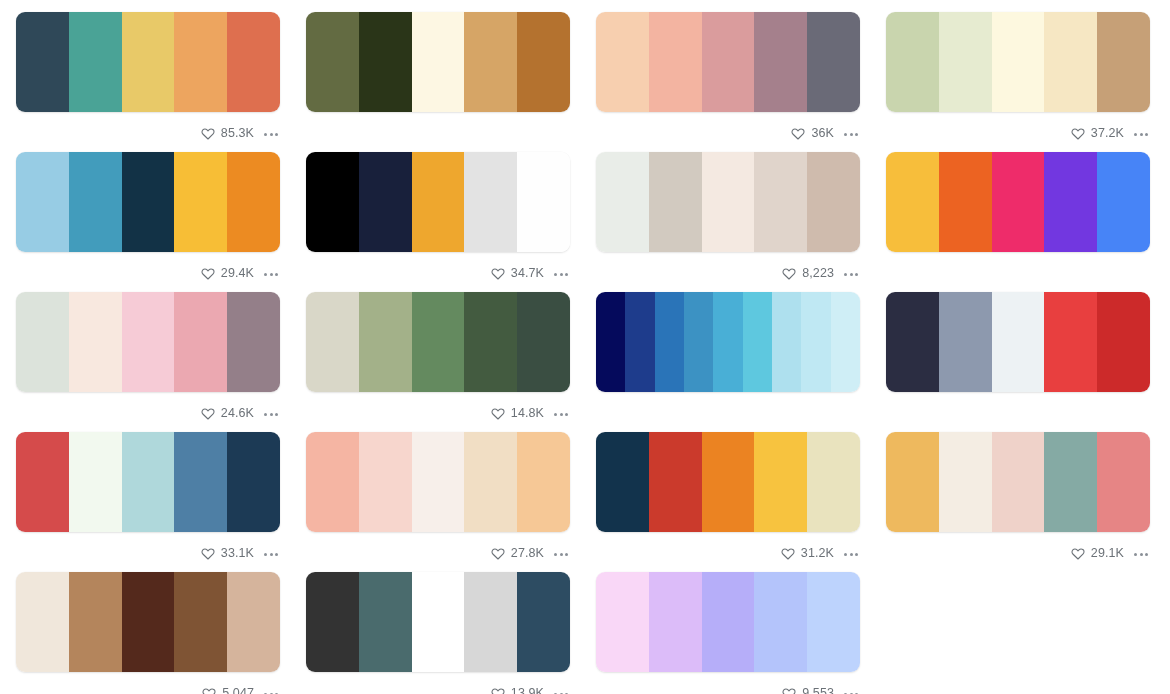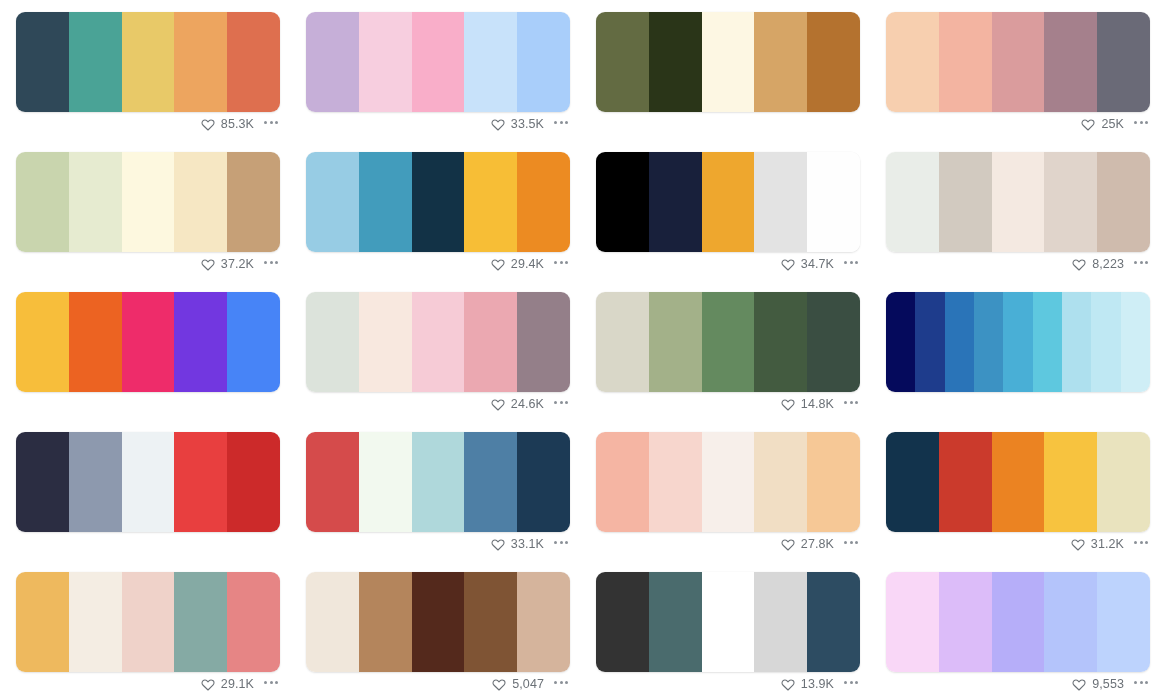--- a/index.html
+++ b/index.html
@@ -35,21 +35,21 @@
     overflow: hidden;
     box-shadow: 0 1px 2px rgba(0,0,0,0.10), 0 0 0 0.5px rgba(0,0,0,0.025);
     cursor: pointer;
   }
   .swatch {
     flex: 1 1 0;
     height: 100%;
   }
   .card-meta {
     display: flex;
-    align-items: flex-start;
+    align-items: flex-end;
     justify-content: flex-end;
     width: 264px;
     height: 28px;
     gap: 7px;
     padding-top: 5px;
   }
   .like-group {
     display: flex;
     align-items: center;
     gap: 6px;
@@ -107,44 +107,20 @@
         </div>
         <div class="more-menu">
           <span class="more-dot"></span>
           <span class="more-dot"></span>
           <span class="more-dot"></span>
         </div>
       </div>
     </div>
     <div class="palette-card">
       <div class="swatch-strip">
-        <div class="swatch" style="background: rgb(198, 175, 216);"></div>
-        <div class="swatch" style="background: rgb(247, 206, 223);"></div>
-        <div class="swatch" style="background: rgb(249, 174, 201);"></div>
-        <div class="swatch" style="background: rgb(200, 226, 250);"></div>
-        <div class="swatch" style="background: rgb(169, 206, 250);"></div>
-      </div>
-      <div class="card-meta">
-        <div class="like-group">
-          <span class="heart-icon">
-            <svg viewBox="0 0 24 24" width="14" height="14" fill="none" stroke="#6b7177" stroke-width="1.9" stroke-linecap="round" stroke-linejoin="round">
-              <path d="M20.8 6.6a5.0 5.0 0 0 0-7.1 0L12 8.3l-1.7-1.7a5.0 5.0 0 1 0-7.1 7.1l1.7 1.7L12 22.3l7.1-7.2 1.7-1.7a5.0 5.0 0 0 0 0-7.1z"></path>
-            </svg>
-          </span>
-          <span class="like-count">33.5K</span>
-        </div>
-        <div class="more-menu">
-          <span class="more-dot"></span>
-          <span class="more-dot"></span>
-          <span class="more-dot"></span>
-        </div>
-      </div>
-    </div>
-    <div class="palette-card">
-      <div class="swatch-strip">
         <div class="swatch" style="background: rgb(99, 107, 66);"></div>
         <div class="swatch" style="background: rgb(42, 53, 24);"></div>
         <div class="swatch" style="background: rgb(253, 247, 227);"></div>
         <div class="swatch" style="background: rgb(214, 165, 102);"></div>
         <div class="swatch" style="background: rgb(180, 114, 47);"></div>
       </div>
     </div>
     <div class="palette-card">
       <div class="swatch-strip">
         <div class="swatch" style="background: rgb(247, 207, 175);"></div>
@@ -153,21 +129,21 @@
         <div class="swatch" style="background: rgb(165, 128, 140);"></div>
         <div class="swatch" style="background: rgb(106, 106, 119);"></div>
       </div>
       <div class="card-meta">
         <div class="like-group">
           <span class="heart-icon">
             <svg viewBox="0 0 24 24" width="14" height="14" fill="none" stroke="#6b7177" stroke-width="1.9" stroke-linecap="round" stroke-linejoin="round">
               <path d="M20.8 6.6a5.0 5.0 0 0 0-7.1 0L12 8.3l-1.7-1.7a5.0 5.0 0 1 0-7.1 7.1l1.7 1.7L12 22.3l7.1-7.2 1.7-1.7a5.0 5.0 0 0 0 0-7.1z"></path>
             </svg>
           </span>
-          <span class="like-count">25K</span>
+          <span class="like-count">36K</span>
         </div>
         <div class="more-menu">
           <span class="more-dot"></span>
           <span class="more-dot"></span>
           <span class="more-dot"></span>
         </div>
       </div>
     </div>
     <div class="palette-card">
       <div class="swatch-strip">

